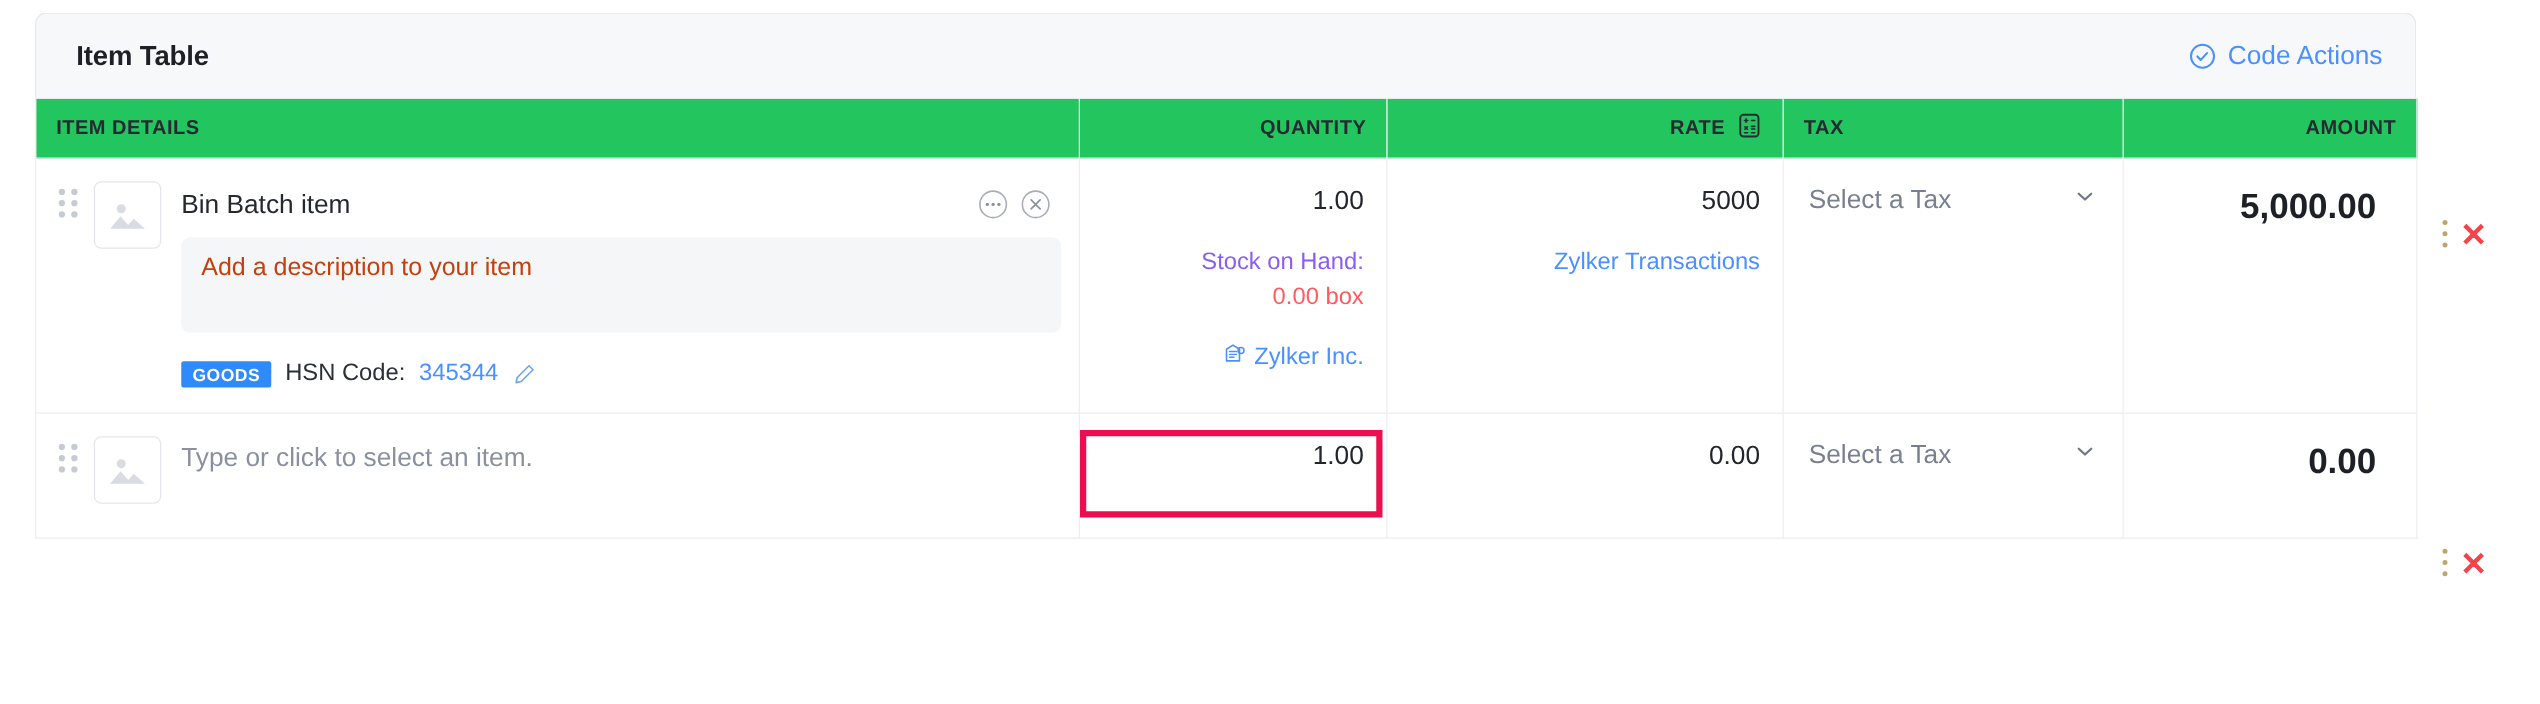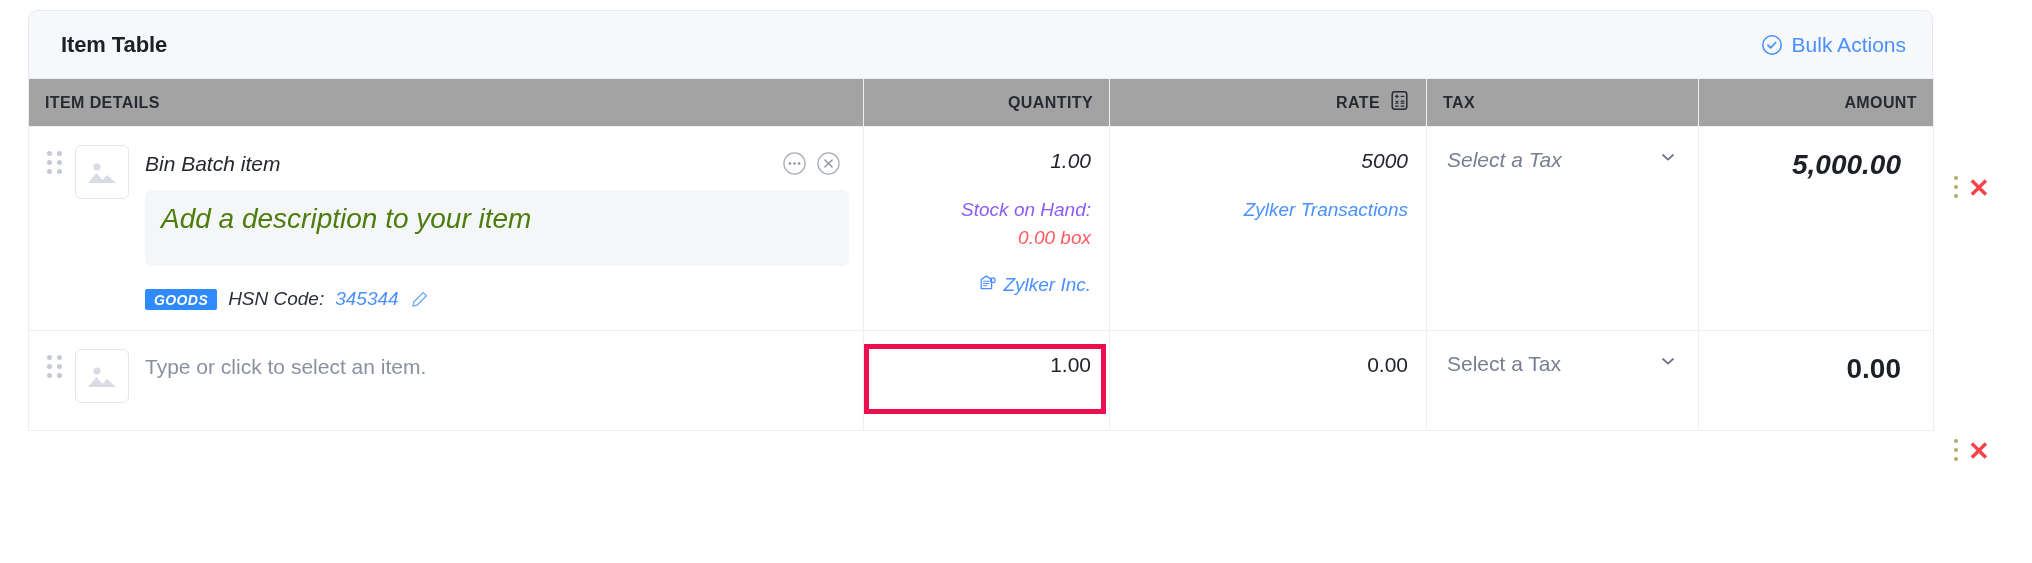--- a/index.html
+++ b/index.html
@@ -59,21 +59,21 @@
     width: 100%;
     border-collapse: collapse;
     table-layout: fixed;
   }
   .tbl th, .tbl td {
     border: 1px solid #eceef3;
     vertical-align: top;
     padding: 0;
   }
   .tbl thead th {
-    background: #a3a3a3;
+    background: #22c55e;
     height: 48px;
     font-size: 16px;
     font-weight: bold;
     color: #262a31;
     letter-spacing: 0.4px;
     vertical-align: middle;
     padding: 0 16px;
   }
   th.c-details  { width: 835px; text-align: left; padding-left: 38px; }
   th.c-qty      { width: 246px; text-align: right; }
@@ -85,21 +85,21 @@
     justify-content: flex-end;
   }
 
   
   td.c-details { padding: 14px 14px 20px 14px; position: relative; }
   td.c-qty     { text-align: right; padding: 22px 18px 18px 10px; }
   td.c-rate    { text-align: right; padding: 22px 18px 8px 10px; }
   td.c-tax     { padding: 20px 14px 14px 20px; }
   td.c-amount  { text-align: right; padding: 22px 32px 18px 10px; }
 
-  .row-1 td { height: 157px; font-style: italic; }
+  .row-1 td { height: 157px; }
   .row-2 td { height: 100px; }
 
   
   .details-flex { display: flex; align-items: flex-start; }
   .drag-handle {
     width: 24px; flex: 0 0 24px;
     padding-top: 10px;
     display: grid;
     grid-template-columns: 6px 6px;
     grid-auto-rows: 9px;
@@ -135,22 +135,22 @@
   }
   .name-icons { display: flex; align-items: center; gap: 9px; padding-right: 8px; }
   .name-icons svg { display: block; cursor: pointer; }
 
   .desc-box {
     margin-top: 14px;
     height: 76px;
     background: #f5f6f8;
     border-radius: 7px;
     padding: 13px 16px;
-    font-size: 28px;
-    color: #4d7c0f;
+    font-size: 20px;
+    color: #c2410c;
     cursor: text;
   }
   .hsn-line {
     margin-top: 22px;
     display: flex; align-items: center; gap: 11px;
     font-size: 19px; color: #2b2f38;
   }
   .badge-goods {
     background: #2f8bfd;
     color: #ffffff;
@@ -215,21 +215,21 @@
 
     <div class="card-header">
       <div class="card-title">Item Table</div>
       <div class="bulk-actions">
         <span>
           <svg width="22" height="22" viewBox="0 0 22 22" fill="none">
             <circle cx="11" cy="11" r="9.2" stroke="#4a90ff" stroke-width="1.6"></circle>
             <path d="M6.9 11.2l2.7 2.7 5-5.4" stroke="#4a90ff" stroke-width="1.7" stroke-linecap="round" stroke-linejoin="round"></path>
           </svg>
         </span>
-        <span>Bulk Actions</span>
+        <span>Code Actions</span>
       </div>
     </div>
 
     <table class="tbl">
       <thead>
         <tr>
           <th class="c-details">ITEM DETAILS</th>
           <th class="c-qty">QUANTITY</th>
           <th class="c-rate">
             <span class="rate-head-inner">

